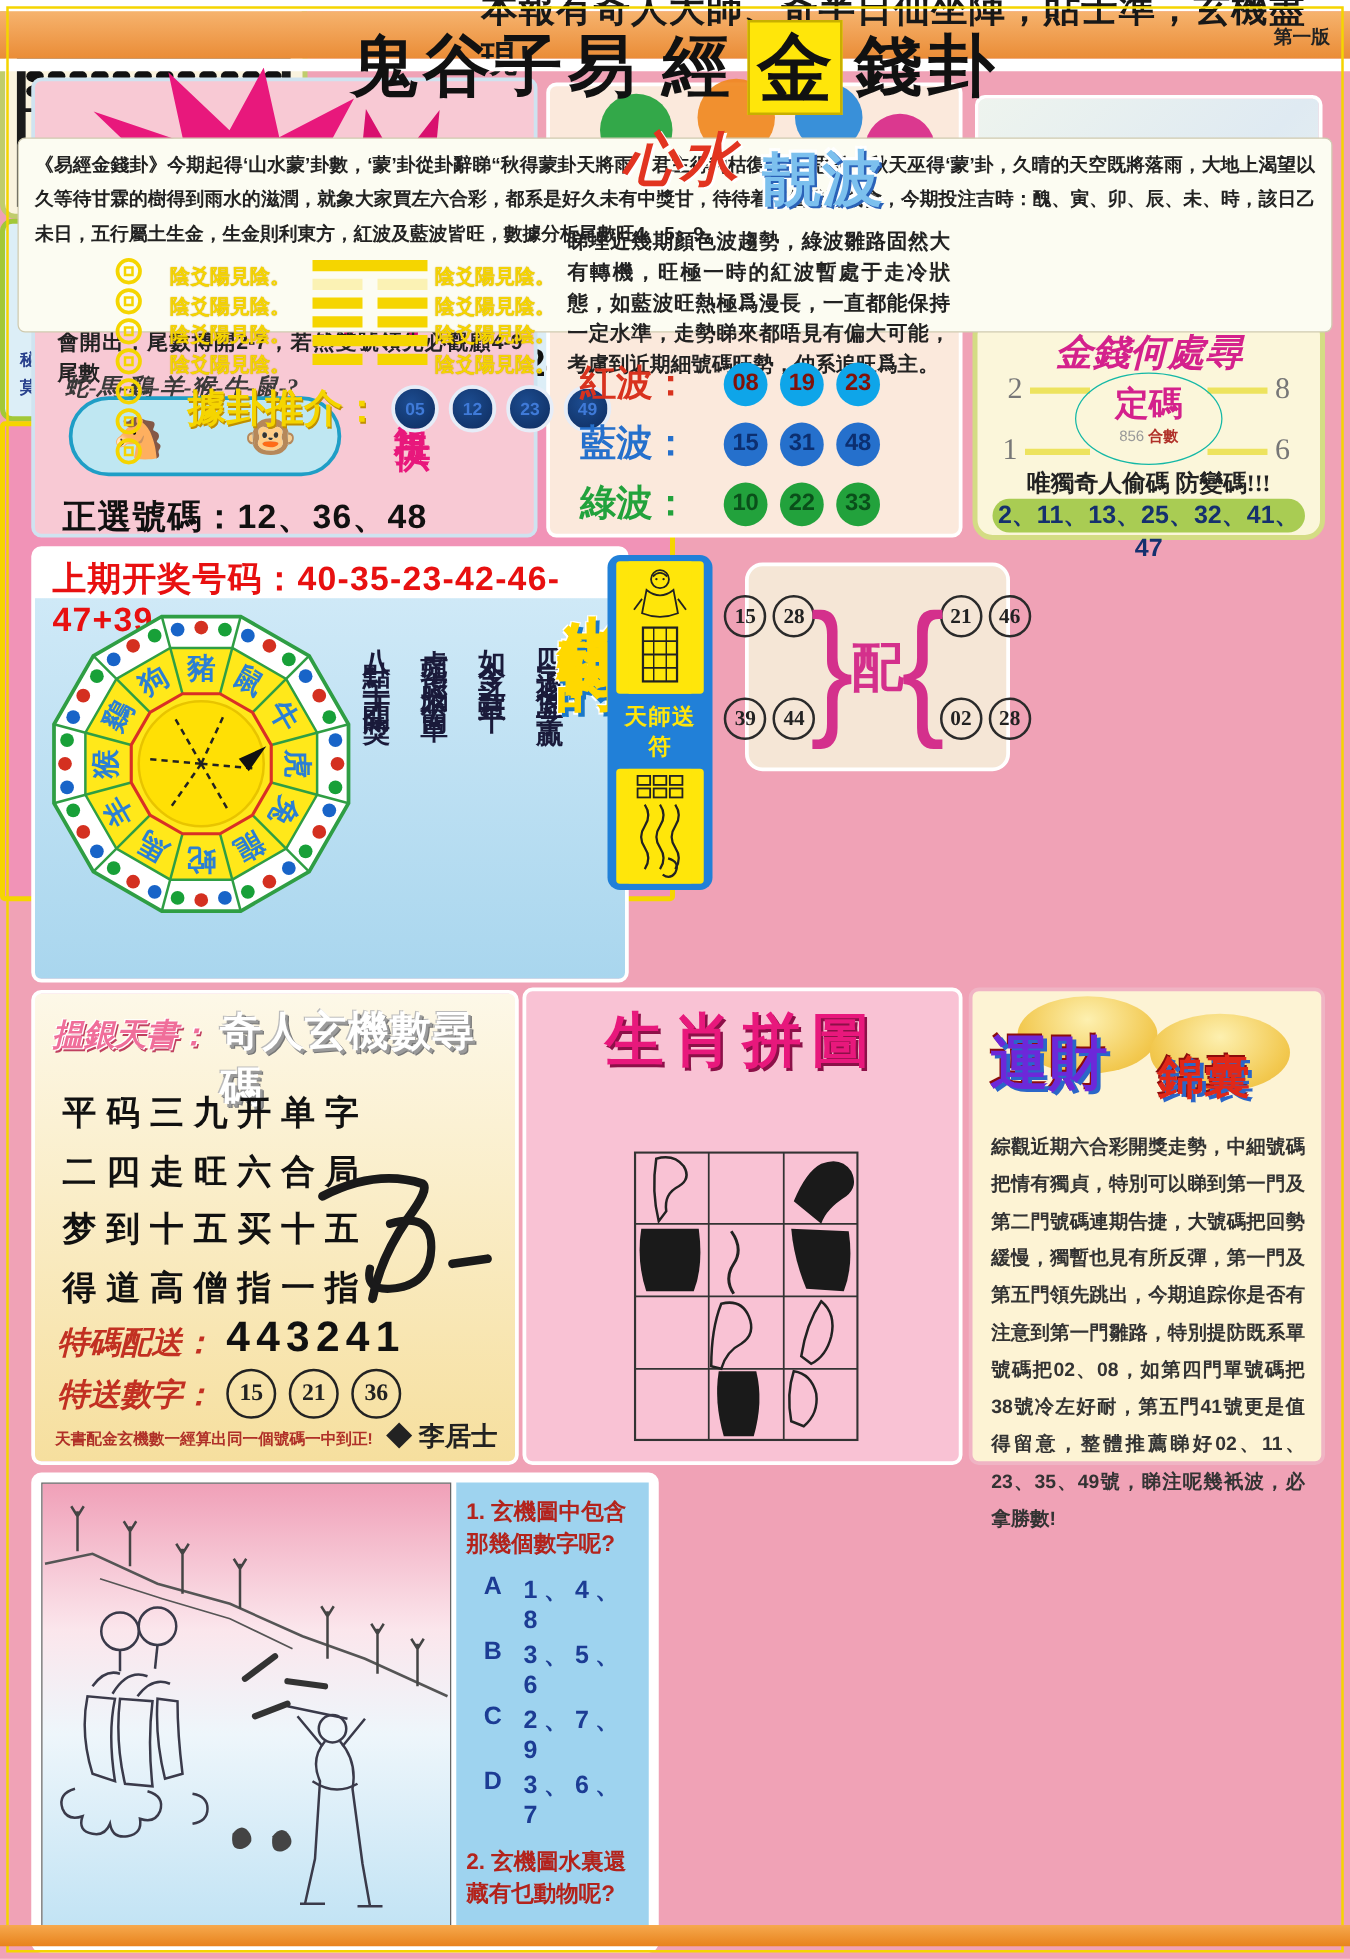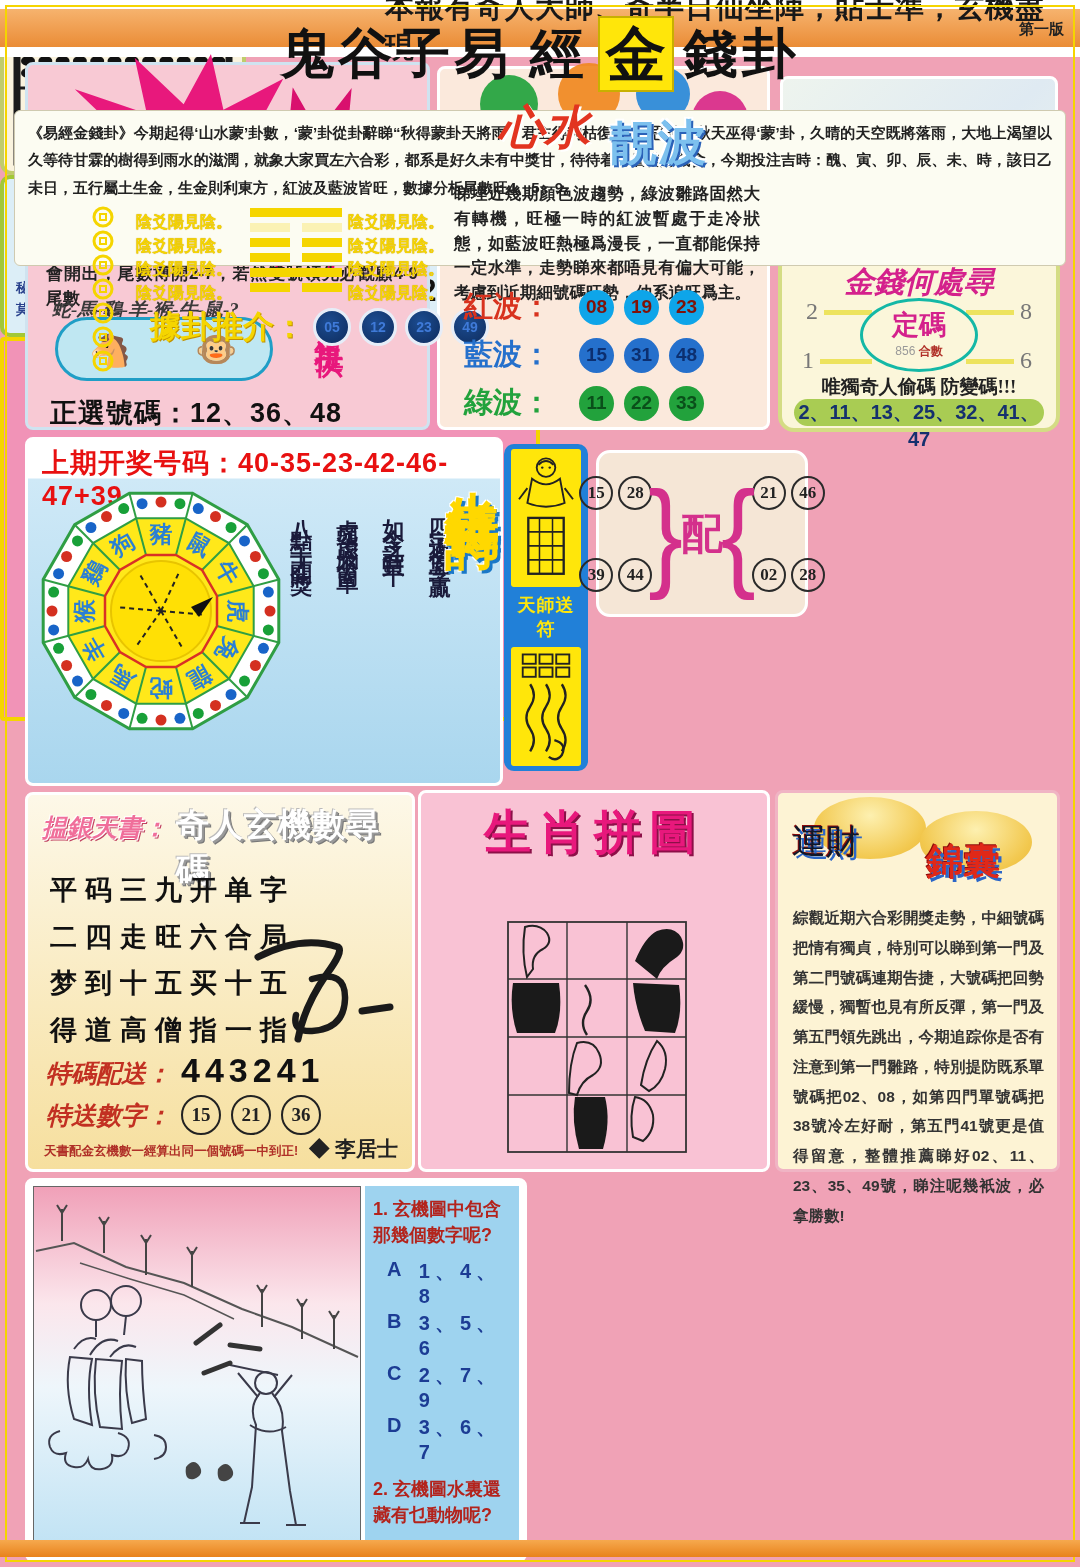--- a/index.html
+++ b/index.html
@@ -43,36 +43,36 @@
   .ball.green{background:#22a23c;color:#0a4f1a}
 
   
   #box-issue{left:780px;top:76px;width:278px;height:172px;background:linear-gradient(135deg,#eef4ee,#dfeaf2 60%,#e9f2ee);border-color:#fff;display:flex;align-items:center;justify-content:center}
   .issue-label{font-size:40px;font-weight:900;color:#111;margin-top:-30px}
   #box-money{left:778px;top:252px;width:282px;height:180px;background:#fbf6da;border:4px solid #d4dc84;border-radius:16px}
   .money-title{position:absolute;left:0;right:0;top:6px;text-align:center;font-size:30px;font-weight:900;font-style:italic;color:#d4218c;font-family:"Liberation Serif",serif}
   .money-diagram{position:absolute;left:0;top:40px;right:0;height:78px}
   .money-corner{position:absolute;font-family:"Liberation Serif",serif;font-size:24px;color:#777}
   .money-line{position:absolute;height:5px;background:#ede35e}
-  .money-oval{position:absolute;left:50%;top:2px;transform:translateX(-50%);width:118px;height:74px;border:3px solid #14b8a6;border-radius:50%;text-align:center}
+  .money-oval{position:absolute;left:50%;top:2px;transform:translateX(-50%);width:118px;height:74px;border:1px solid #14b8a6;border-radius:50%;text-align:center}
   .money-oval .dl{font-size:27px;font-weight:900;color:#d4218c;margin-top:6px}
   .money-oval .ds{font-size:12px;color:#999}
   .money-oval .ds b{color:#b03028}
   .money-note{position:absolute;left:0;right:0;top:118px;text-align:center;font-size:19px;font-weight:900;color:#222;font-family:"Liberation Serif",serif}
   .money-pill{position:absolute;left:12px;right:12px;top:143px;height:27px;background:#a9cc53;border-radius:14px;text-align:center;font-size:20px;font-weight:900;color:#15306e;line-height:27px}
 
   
   #box-zodiac{left:25px;top:437px;width:478px;height:349px;background:linear-gradient(180deg,#fff 0px,#fff 38px,#cfe9f7 39px,#a9d6ee 100%);border-color:#fff}
   .lastdraw{position:absolute;left:14px;top:5px;font-size:27px;font-weight:900;color:#e81010;letter-spacing:1px}
   #wheel-svg{position:absolute;left:8px;top:46px}
   .poem{position:absolute;left:250px;top:62px;height:280px;writing-mode:vertical-rl;text-orientation:upright;font-family:"Liberation Serif",serif;font-size:22px;font-weight:bold;color:#1a1a3a;line-height:2.1;letter-spacing:9px}
   .poem-title{position:absolute;left:408px;top:8px;height:330px;writing-mode:vertical-rl;text-orientation:upright;font-size:54px;font-weight:900;color:#ffd800;letter-spacing:6px;text-shadow:3px 3px 0 #1a78c8,-1px -1px 0 #fff,1px -1px 0 #fff,-1px 1px 0 #fff}
 
   
-  #talisman{position:absolute;left:504px;top:444px;width:84px;height:327px}
+  #talisman{position:absolute;left:486px;top:444px;width:84px;height:268px}
   .tal-blue{position:absolute;inset:0;background:#2180d8;border-radius:10px;padding:5px;display:flex;flex-direction:column;align-items:center}
   .tal-yellow{width:70px;background:#ffe60a;border-radius:3px}
   .tal-label{color:#ffe60a;font-size:18px;font-weight:900;letter-spacing:1px;margin:6px 0;text-align:center}
 
   
   #box-pair{left:596px;top:450px;width:212px;height:167px;background:#f5e6d6;border-radius:14px;border-color:#fff;display:flex;align-items:center;justify-content:center;gap:0}
   .pair-col{display:flex;flex-direction:column;gap:48px}
   .pair-row{display:flex;gap:5px}
   .ncircle{width:34px;height:34px;border:2px solid #2a2a2a;border-radius:50%;display:inline-flex;align-items:center;justify-content:center;font-family:"Liberation Serif",serif;font-weight:bold;font-size:17px;color:#222}
   .brace{font-size:104px;font-weight:400;color:#d4308c;transform:scaleY(1.15);line-height:1;margin:0 -4px}
@@ -111,21 +111,21 @@
   .seek-author{position:absolute;right:14px;top:340px;font-size:21px;font-weight:bold;color:#222;font-family:"Liberation Serif",serif}
 
   
   #box-puzzle{left:418px;top:790px;width:352px;height:382px;background:#f9c2d4;border-color:#fff}
   .puzzle-title{position:absolute;left:0;right:0;top:8px;text-align:center;font-size:47px;font-weight:900;color:#e8187c;text-shadow:2px 2px 0 #8c1048;letter-spacing:8px}
   #puzzle-grid{position:absolute;left:86px;top:128px}
 
   
   #box-fortune{left:775px;top:790px;width:285px;height:382px;background:#fdf3d4;border-color:#f0b4c4}
   .ingot{position:absolute;width:112px;height:62px;background:radial-gradient(ellipse at 50% 30%,#fdf0b0,#f2c84e 70%,#e8b43c);border-radius:50%}
-  .fortune-title-left{position:absolute;left:14px;top:26px;font-size:34px;font-weight:400;color:#0f172a;text-shadow:3px 3px 0 #2b66c8,-1px -1px 0 #8c0c0c;font-family:"Liberation Serif",serif;z-index:2}
+  .fortune-title-left{position:absolute;left:14px;top:26px;font-size:47px;font-weight:700;color:#6d28d9;text-shadow:3px 3px 0 #2b66c8,-1px -1px 0 #8c0c0c;font-family:"Liberation Serif",serif;z-index:2}
   .fortune-title-right{position:absolute;left:148px;top:44px;font-size:37px;font-weight:900;color:#e02818;text-shadow:3px 3px 0 #2b66c8,-1px -1px 0 #8c0c0c;font-family:"Liberation Serif",serif;z-index:2}
   .fortune-body{position:absolute;left:15px;right:13px;top:110px;font-size:15.5px;font-weight:bold;color:#333;line-height:1.92;text-align:justify;z-index:2}
 
   
   #box-picture{left:25px;top:1178px;width:502px;height:384px;background:#fff;border-color:#fff}
   .pic-draw{position:absolute;left:5px;top:5px;width:328px;height:366px;background:linear-gradient(180deg,#f0a0b8 0%,#fbe6ec 32%,#eef6fb 55%,#bfe2f4 100%);border:1px solid #666}
   .pic-panel{position:absolute;left:337px;top:5px;right:5px;bottom:5px;background:#9ed3ef;padding:10px 8px}
   .pq{font-size:18px;font-weight:900;color:#b3231c;line-height:1.45}
   .popt{display:flex;margin:2px 0 0 14px}
   .popt .k{width:34px;font-size:20px;font-weight:900;color:#1c3c94}
@@ -198,21 +198,21 @@
       <span class="ball red">23</span>
     </div>
     <div class="wave-row" style="top:266px">
       <span class="wave-label blue">藍波：</span>
       <span class="ball blue">15</span>
       <span class="ball blue">31</span>
       <span class="ball blue">48</span>
     </div>
     <div class="wave-row" style="top:314px">
       <span class="wave-label green">綠波：</span>
-      <span class="ball green">11</span>
+      <span class="ball green">10</span>
       <span class="ball green">22</span>
       <span class="ball green">33</span>
     </div>
   </div>
 
   <div class="box" id="box-issue">
     <div class="issue-label">第048期</div>
   </div>
 
   <div class="box" id="box-money">

